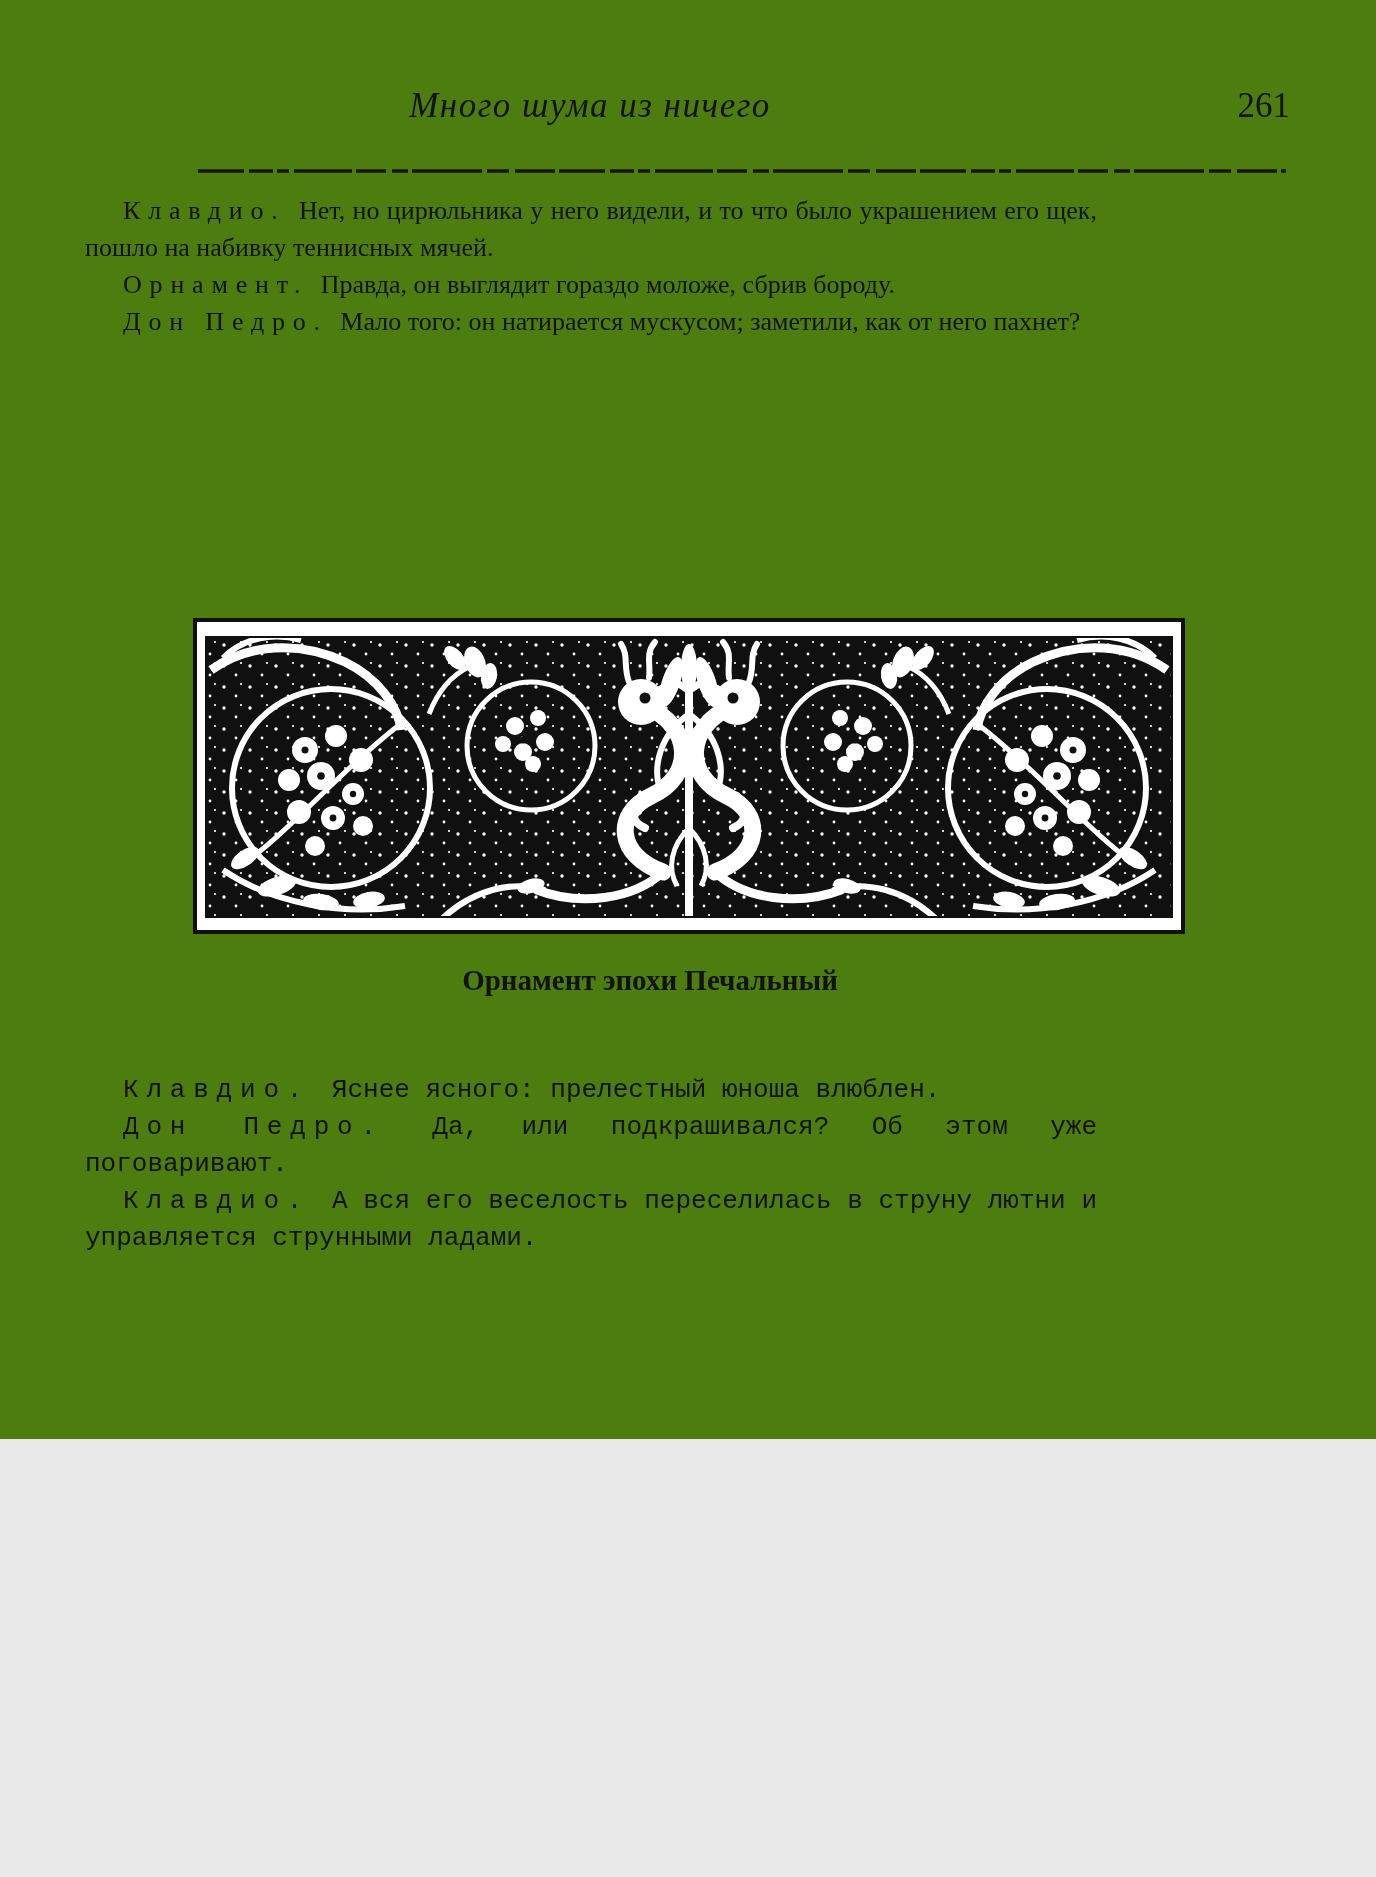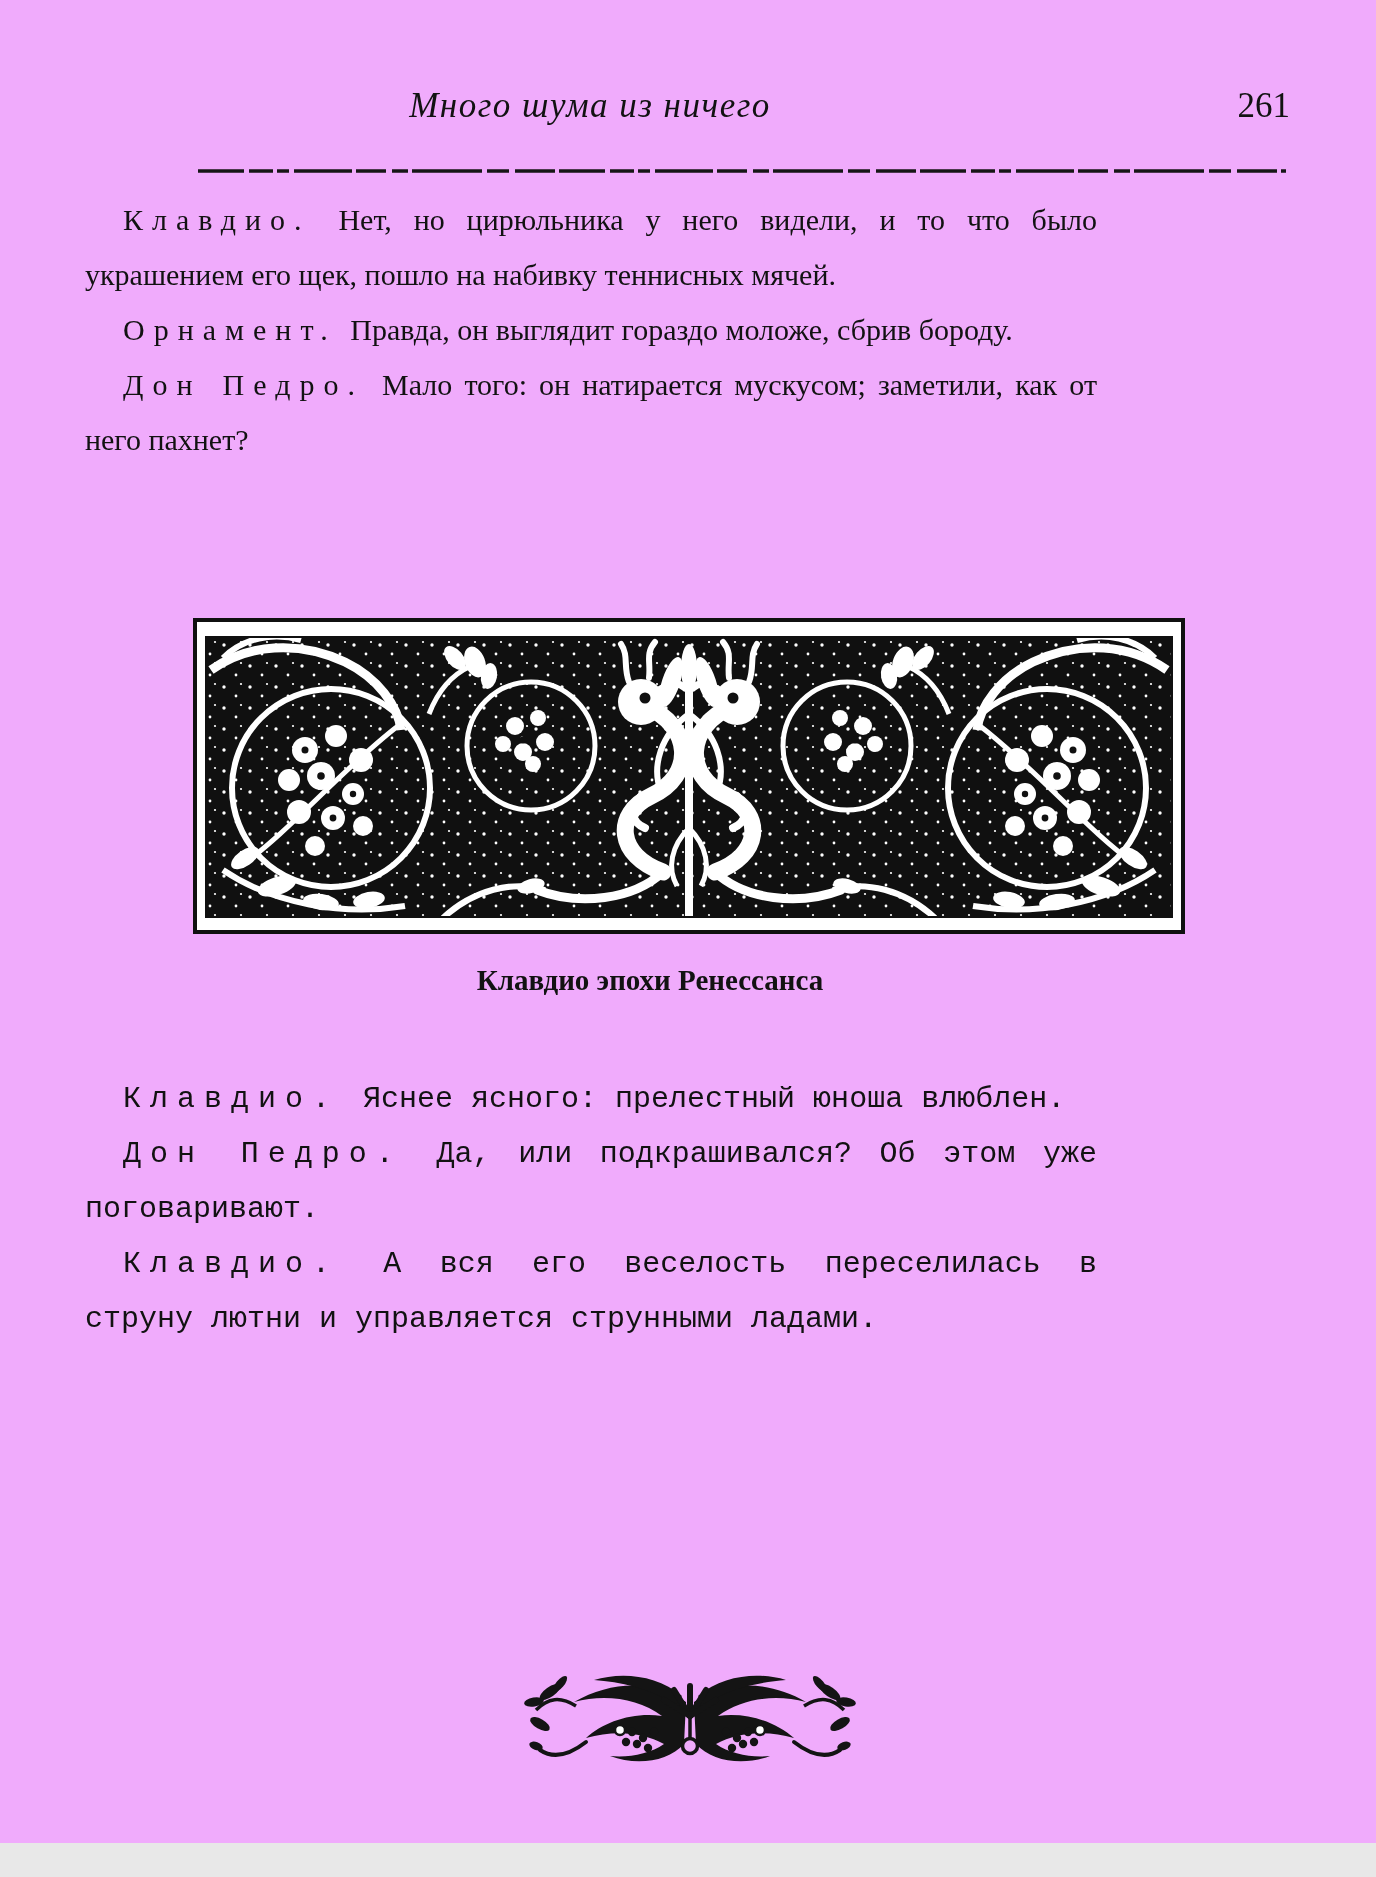--- a/index.html
+++ b/index.html
@@ -1,34 +1,34 @@
 <!DOCTYPE html>
 <html lang="ru"><head>
 <meta charset="utf-8">
 <style>
   * { margin:0; padding:0; box-sizing:border-box; }
   html,body { background:#e8e8e8; }
   body { font-family:"Liberation Serif", serif; }
   .page {
-    position:relative; width:1376px; height:1843px;
-    background:#f0abfc; color:#121212; overflow:hidden;
+    position:relative; width:1376px; height:1439px;
+    background:#4d7c0f; color:#121212; overflow:hidden;
     font-family:"Liberation Serif", serif;
   }
   .header-title {
     position:absolute; left:85px; top:86px; width:1010px;
     text-align:center; font-style:italic; font-size:35px; letter-spacing:1.5px;
   }
   .page-number {
     position:absolute; left:1195px; top:86px; width:95px;
     text-align:right; font-size:35px;
   }
   .header-rule { position:absolute; left:198px; top:166px; width:1088px; height:10px; }
   .dialogue {
     position:absolute; left:85px; width:1012px;
-    font-size:30px; line-height:55px; text-align:justify;
+    font-size:26px; line-height:37px; text-align:justify;
     hyphens:auto; -webkit-hyphens:auto;
   }
   .dialogue-1 { top:192px; }
   .dialogue-2 { top:1072px;font-family:Liberation Mono, monospace; }
   .para { text-indent:38px; }
   .speaker { letter-spacing:0.30em; margin-right:6px; }
   .ornament {
     position:absolute; left:193px; top:618px; width:992px; height:316px;
   }
   .ornament svg, .vignette svg, .header-rule svg { display:block; width:100%; height:100%; }
@@ -152,21 +152,21 @@
           <ellipse cx="478" cy="64" rx="9" ry="26" transform="rotate(18 478 64)"></ellipse>
           <ellipse cx="514" cy="64" rx="9" ry="26" transform="rotate(-18 514 64)"></ellipse>
           <ellipse cx="496" cy="50" rx="8" ry="24"></ellipse>
         </g>
         <path d="M496 210 C 478 228 474 250 484 268" stroke="#ffffff" stroke-width="5" fill="none"></path>
         <path d="M496 210 C 514 228 518 250 508 268" stroke="#ffffff" stroke-width="5" fill="none"></path>
       </g>
     </svg>
   </div>
 
-  <div class="caption">Клавдио эпохи Ренессанса</div>
+  <div class="caption">Орнамент эпохи Печальный</div>
 
   <div class="dialogue dialogue-2">
     <p class="para">
       <span class="speaker">Клавдио.</span>
       <span class="speech">Яснее ясного: прелестный юноша влюблен.</span>
     </p>
     <p class="para">
       <span class="speaker">Дон Педро.</span>
       <span class="speech">Да, или подкрашивался? Об этом уже поговаривают.</span>
     </p>

